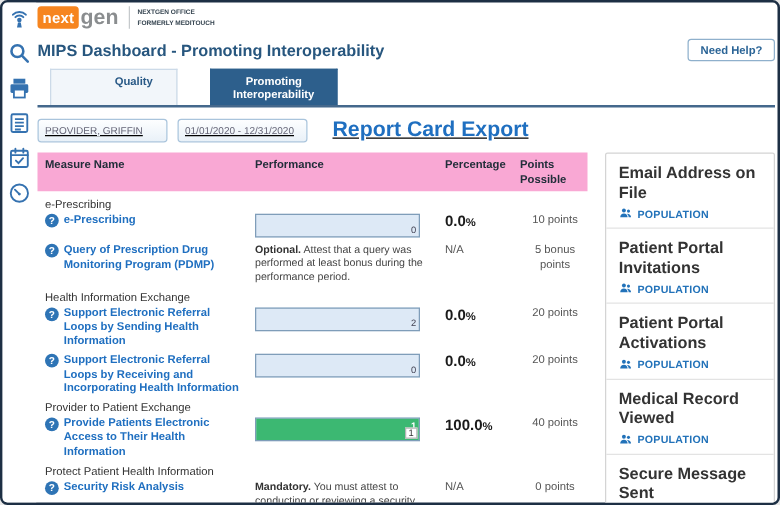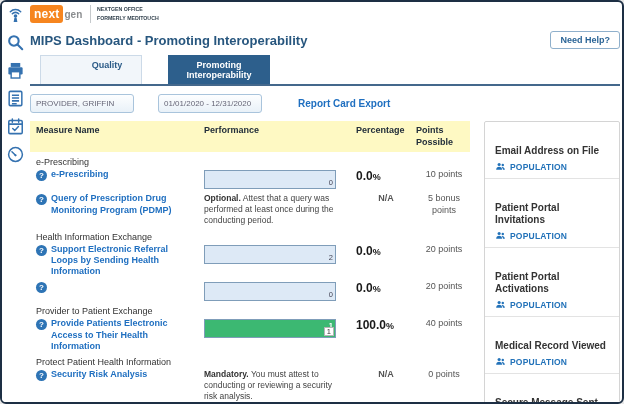--- a/index.html
+++ b/index.html
@@ -10,66 +10,66 @@
     border:2px solid #1d2f44; border-radius:6px; overflow:hidden;
   }
   
   .rail { position:absolute; left:0; top:0; width:27px; height:100%; background:#fff; padding-top:3px;
           display:flex; flex-direction:column; align-items:center; gap:9px; }
   .rail svg { display:block; cursor:pointer; }
   
   .main { position:absolute; left:28px; top:0; width:590px; height:396px; }
   .logo-row { display:flex; align-items:center; height:24px; }
   .logo-next { background:#f6851f; color:#fff; font-weight:bold; font-size:12px; padding:2px 4px; border-radius:3px; letter-spacing:.2px; }
-  .logo-gen { color:#8a8d8f; font-weight:bold; font-size:10px; margin-left:1px; }
+  .logo-gen { color:#8a8d8f; font-weight:bold; font-size:17px; margin-left:1px; }
   .logo-sub { margin-left:8px; border-left:1px solid #c5c9cc; padding-left:6px; }
   .logo-sub div { font-size:9px; font-weight:bold; color:#33424e; line-height:1.05; transform:scale(.58); transform-origin:left center; white-space:nowrap; }
   .title-row { display:flex; align-items:center; justify-content:space-between; margin-top:5px; height:18px; }
   .page-title { font-size:13px; font-weight:bold; color:#27567e; }
   .help-btn { font-size:9px; font-weight:bold; color:#2a6496; background:#fff; border:1px solid #8fb0cc;
               border-radius:3px; padding:3px 9px; cursor:pointer;text-align:center; }
   
   .tabs-row { margin-top:6px; padding-left:10px; border-bottom:2px solid #44688c; display:flex; }
   .tab { width:102px; text-align:center; padding:4px 0 4px; font-size:9px; font-weight:bold; cursor:pointer; }
   .tab.inactive { background:#f2f6fa; color:#2a5a87; border:1px solid #ccdae8; border-bottom:none;padding-left:32px; }
   .tab.active { background:#2d5f8c; color:#fff; border:1px solid #2d5f8c; border-bottom:none;margin-left:26px; }
   
-  .filter-row { display:flex; align-items:center; margin-top:8px; gap:24px; }
+  .filter-row { display:flex; align-items:center; margin-top:8px; gap:8px;text-decoration:underline; }
   .field { width:104px; font-size:8px; color:#667; padding:4px 5px;
            background:linear-gradient(#fdfeff,#e9f1f8); border:1px solid #a9c4dc; border-radius:3px; cursor:pointer; white-space:nowrap; overflow:hidden; }
-  .export-link { font-size:10px; font-weight:bold; color:#1f6fc0; margin-left:12px; cursor:pointer; }
+  .export-link { font-size:17px; font-weight:bold; color:#1f6fc0; margin-left:12px; cursor:pointer; }
   
   .content { display:flex; margin-top:8px; gap:14px; }
   .table-area { width:440px; }
-  .thead { display:grid; grid-template-columns:168px 152px 60px 60px; background:#fef9c3;
+  .thead { display:grid; grid-template-columns:168px 152px 60px 60px; background:#f9a8d4;
            padding:4px 0 4px 6px; font-size:9px; font-weight:bold; color:#222e3a; min-height:26px; }
   .thead div { padding-right:6px; line-height:1.3; }
   .sec-title { font-size:9px; color:#333; margin:5px 0 2px 6px; }
   .trow { display:grid; grid-template-columns:168px 152px 60px 60px; padding-left:6px; margin-bottom:4px; }
   .mcell { display:flex; gap:4px; align-items:flex-start; padding-right:10px; }
   .qicon { flex:0 0 11px; width:11px; height:11px; border-radius:50%; background:#2e74b5; color:#fff;
            font-size:8px; font-weight:bold; display:inline-flex; align-items:center; justify-content:center; margin-top:1px; cursor:pointer; }
   .mname { font-size:9px; font-weight:bold; color:#1f6fc0; line-height:1.25; cursor:pointer; }
   .bar { position:relative; width:132px; height:19px; background:#dde9f6; border:1px solid #7f9db9; margin-top:1px; }
   .bar-fill { position:absolute; left:0; top:0; bottom:0; width:0%; background:#3cb872; }
   .bar-count { position:absolute; right:2px; bottom:1px; font-size:7.5px; color:#445; }
   .bar-num { position:absolute; right:2px; top:1px; font-size:7.5px; color:#fff; font-weight:bold; }
   .bar-den { position:absolute; right:1px; bottom:1px; font-size:7.5px; color:#333; background:#fff;
              border:1px solid #b5b5b5; line-height:7px; padding:0 2px; }
   .note { font-size:8.5px; color:#444; line-height:1.3; padding-right:12px; }
   .note b { color:#333; }
   .pct { font-size:12px; font-weight:bold; color:#1a1a1a; }
   .pct .unit { font-size:9px; font-weight:bold; }
-  .pct.na { font-size:9px; font-weight:bold; color:#555;text-align:center; }
+  .pct.na { font-size:9px; font-weight:normal; color:#555; }
   .pts { font-size:9px; color:#555; line-height:1.3; padding-right:4px;text-align:center; }
   
   .side-panel { width:136px; border:1px solid #d4d4d4; border-radius:2px; background:#fff; align-self:flex-start; }
   .sp-item { padding:7px 10px 6px; }
   .sp-item + .sp-item { border-top:1px solid #e3e3e3; }
-  .sp-title { font-size:10px; font-weight:bold; color:#333; line-height:1.2;margin-top:16px; }
+  .sp-title { font-size:13px; font-weight:bold; color:#333; line-height:1.2; }
   .sp-link { display:flex; align-items:center; gap:4px; margin-top:4px; cursor:pointer; }
   .sp-link span { font-size:8.5px; font-weight:bold; color:#2272b9; letter-spacing:.2px; }
 </style>
 </head>
 <body>
 
 <div class="window">
 
   <div class="rail">
     <svg width="19" height="19" viewBox="0 0 24 24" fill="none" stroke="#3572b0" stroke-width="2" stroke-linecap="round">
@@ -153,21 +153,21 @@
             </div>
           </div>
           <div class="pct"><span>0.0</span><span class="unit">%</span></div>
           <div class="pts">10 points</div>
         </div>
         <div class="trow">
           <div class="mcell">
             <span class="qicon">?</span>
             <span class="mname">Query of Prescription Drug Monitoring Program (PDMP)</span>
           </div>
-          <div class="note"><b>Optional.</b><span> Attest that a query was performed at least once during the conducting period.</span></div>
+          <div class="note"><b>Optional.</b><span> Attest that a query was performed at least bonus during the performance period.</span></div>
           <div class="pct na">N/A</div>
           <div class="pts">5 bonus points</div>
         </div>
 
         <div class="sec-title">Health Information Exchange</div>
         <div class="trow">
           <div class="mcell">
             <span class="qicon">?</span>
             <span class="mname">Support Electronic Referral Loops by Sending Health Information</span>
           </div>
@@ -176,20 +176,21 @@
               <div class="bar-fill" style="width: 0%;"></div>
               <span class="bar-count">2</span>
             </div>
           </div>
           <div class="pct"><span>0.0</span><span class="unit">%</span></div>
           <div class="pts">20 points</div>
         </div>
         <div class="trow">
           <div class="mcell">
             <span class="qicon">?</span>
+            <span class="mname">Support Electronic Referral Loops by Receiving and Incorporating Health Information</span>
           </div>
           <div>
             <div class="bar">
               <div class="bar-fill" style="width: 0%;"></div>
               <span class="bar-count">0</span>
             </div>
           </div>
           <div class="pct"><span>0.0</span><span class="unit">%</span></div>
           <div class="pts">20 points</div>
         </div>

